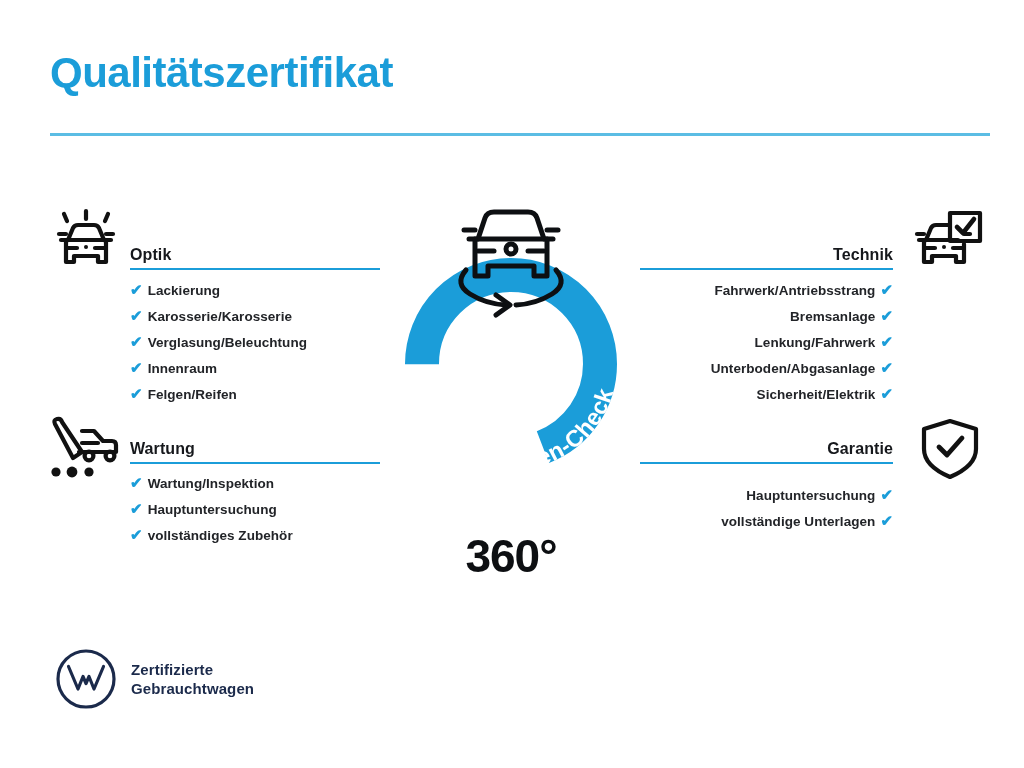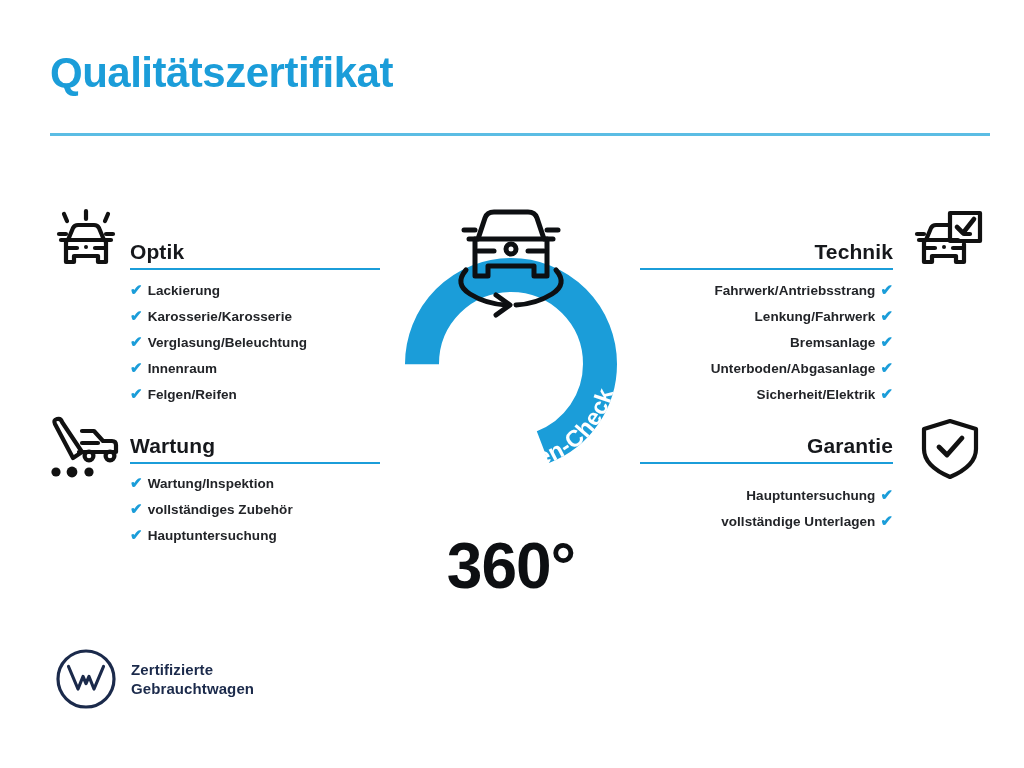--- a/index.html
+++ b/index.html
@@ -49,21 +49,21 @@
   .block {
     position: absolute;
   }
   .block-head {
     position: relative;
     height: 38px;
   }
   .block-title {
     position: absolute;
     bottom: 6px;
-    font-size: 21px;
+    font-size: 16px;
     font-weight: 700;
     color: #16181c;
     letter-spacing: 0.1px;
     white-space: nowrap;
   }
   .block-rule {
     position: absolute;
     bottom: 0;
     height: 2px;
     background: #1b9dd9;
@@ -118,21 +118,21 @@
     width: 274px;
     height: 290px;
   }
   .badge svg { display: block; width: 100%; height: 100%; overflow: visible; }
   .badge-number {
     position: absolute;
     left: 0;
     right: 0;
     top: 337px;
     text-align: center;
-    font-size: 64px;
+    font-size: 46px;
     font-weight: 700;
     color: #0d0f12;
     letter-spacing: -1px;
     pointer-events: none;
   }
 
   
   .vw-lockup {
     position: absolute;
     left: 55px;
@@ -200,22 +200,22 @@
       <circle cx="43" cy="58" r="4.6" fill="#111" stroke="none"></circle>
     </svg>
   </div>
   <div class="block left" style="left:130px; top:426px; width:250px;">
     <div class="block-head">
       <div class="block-title">Wartung</div>
       <div class="block-rule"></div>
     </div>
     <ul class="items" style="margin-top:11px;">
       <li><span class="chk">✔</span><span>Wartung/Inspektion</span></li>
+      <li><span class="chk">✔</span><span>Hauptuntersuchung</span></li>
       <li><span class="chk">✔</span><span>vollständiges Zubehör</span></li>
-      <li><span class="chk">✔</span><span>Hauptuntersuchung</span></li>
     </ul>
   </div>
 
   <div class="sec-icon" style="left:908px; top:208px;">
     <svg viewBox="0 0 76 70" fill="none" stroke="#111" stroke-width="4.2" stroke-linecap="round" stroke-linejoin="round">
       <path d="M18 32 L23 20 Q24.5 17 28 17 L40 17"></path>
       <path d="M11 32 L50 32"></path>
       <path d="M16 32 L16 54 L24 54 L24 48 L48 48 L48 54 L56 54 L56 36"></path>
       <path d="M9 26 L16 26"></path>
         <path d="M56 26 L62 26"></path>
@@ -226,22 +226,22 @@
       <path d="M49 19 L55 25 L66 11" stroke-width="4.6"></path>
     </svg>
   </div>
   <div class="block right" style="left:640px; top:232px; width:253px;">
     <div class="block-head">
       <div class="block-title">Technik</div>
       <div class="block-rule"></div>
     </div>
     <ul class="items">
       <li><span>Fahrwerk/Antriebsstrang</span><span class="chk">✔</span></li>
+      <li><span>Bremsanlage</span><span class="chk">✔</span></li>
       <li><span>Lenkung/Fahrwerk</span><span class="chk">✔</span></li>
-      <li><span>Bremsanlage</span><span class="chk">✔</span></li>
       <li><span>Unterboden/Abgasanlage</span><span class="chk">✔</span></li>
       <li><span>Sicherheit/Elektrik</span><span class="chk">✔</span></li>
     </ul>
   </div>
 
   <div class="sec-icon" style="left:912px; top:414px;">
     <svg viewBox="0 0 76 70" fill="none" stroke="#111" stroke-width="4.2" stroke-linecap="round" stroke-linejoin="round">
       <path d="M38 7 L64 15 L64 35 Q64 52 38 63 Q12 52 12 35 L12 15 Z"></path>
       <path d="M27 33 L35 41 L50 24" stroke-width="4.8"></path>
     </svg>

